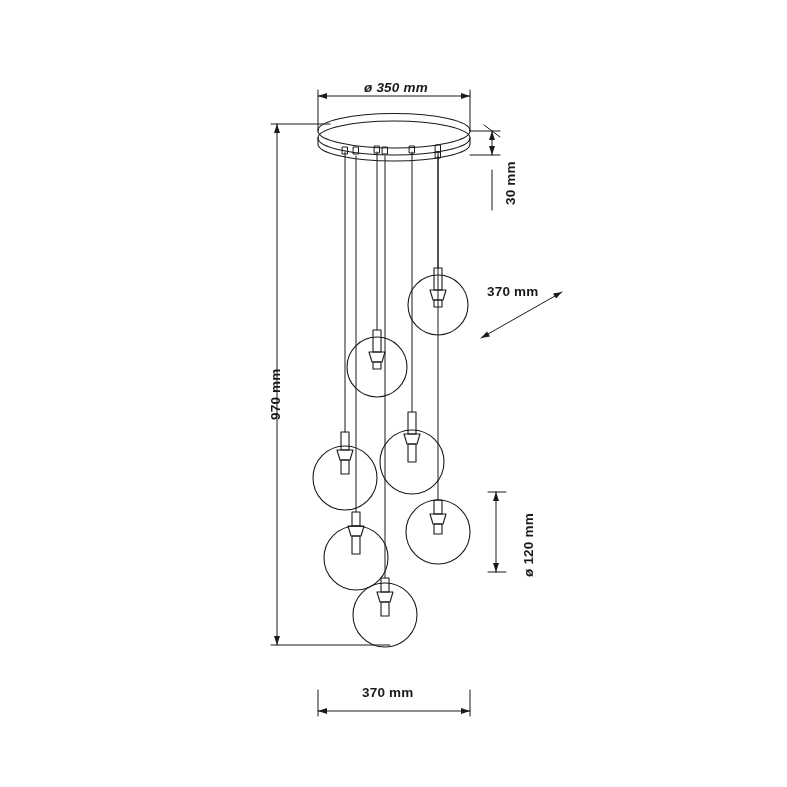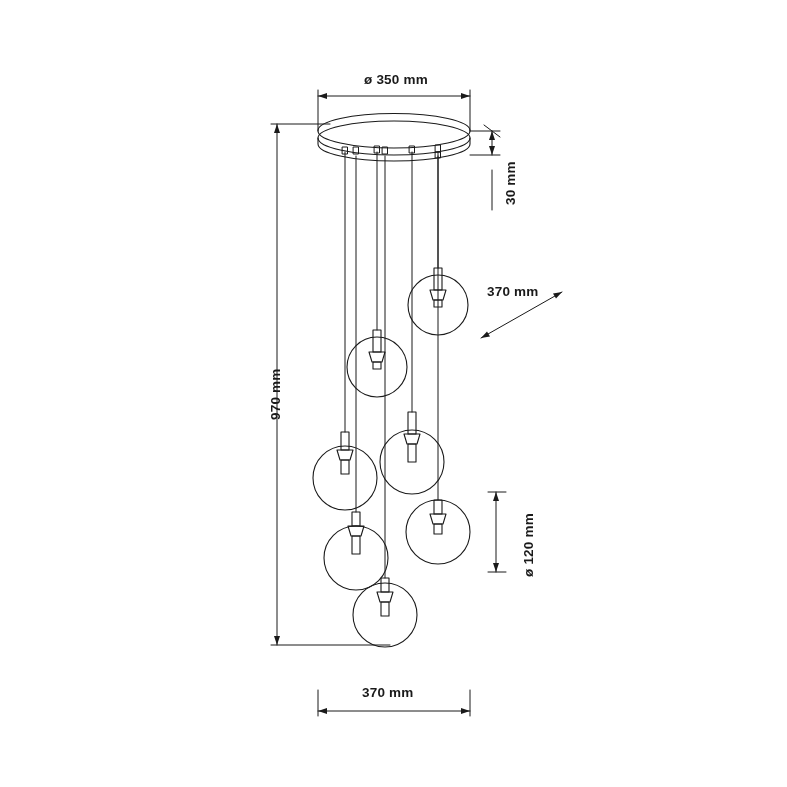--- a/index.html
+++ b/index.html
@@ -170,21 +170,21 @@
       <g>
         <path d="M381 578 h8 v14 h-8 z"></path>
         <path d="M377 592 h16 l-3 10 h-10 z"></path>
         <circle cx="385" cy="615" r="32"></circle>
         <path d="M381 602 h8 v14 h-8 z"></path>
       </g>
 
     </g>
   </svg>
 
-  <div class="dim-label" style="left:364px; top:72px;">ø 350 mm</div>
+  <div class="dim-label" style="left:364px; top:80px;font-style:italic;">ø 350 mm</div>
 
   <div class="dim-label rot90" style="left:503px; top:205px;">30 mm</div>
 
   <div class="dim-label" style="left:487px; top:284px;">370 mm</div>
 
   <div class="dim-label rot90" style="left:268px; top:420px;">970 mm</div>
 
   <div class="dim-label rot90" style="left:521px; top:577px;">ø 120 mm</div>
 
   <div class="dim-label" style="left:362px; top:685px;">370 mm</div>

